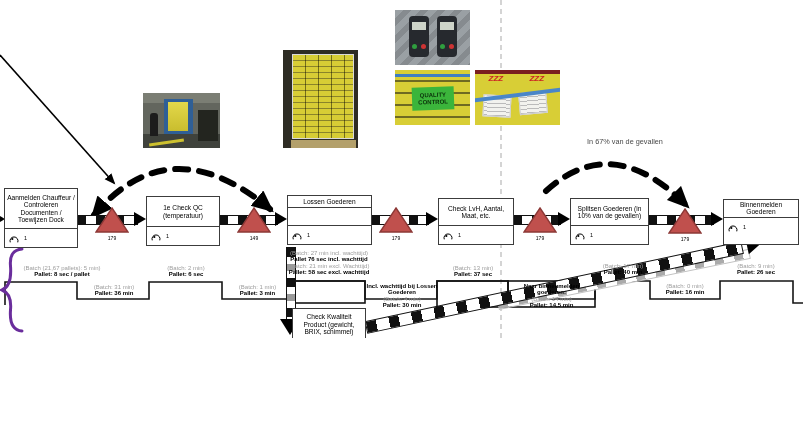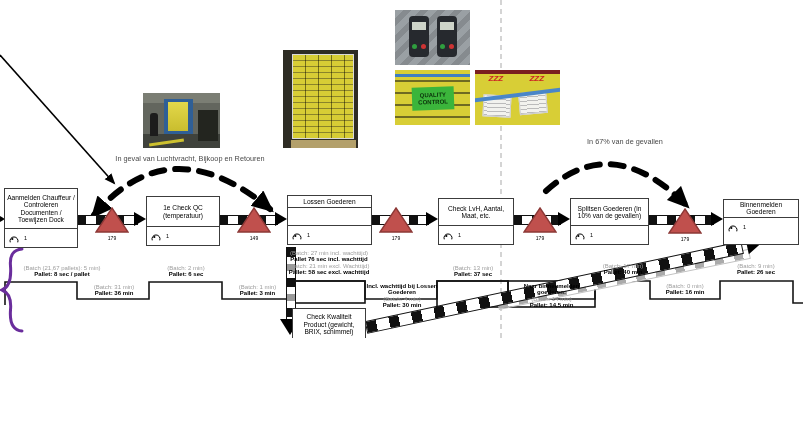--- a/index.html
+++ b/index.html
@@ -273,21 +273,20 @@
       </svg>
     <div class="trival">179</div>
   </div>
   <div class="tri" style="left:668px;top:208px;width:34px;">
     <svg width="34" height="26" viewBox="0 0 34 26">
         <polygon points="17,1 33,25 1,25" fill="#c0504d" stroke="#8c3836" stroke-width="1.4"></polygon>
       </svg>
     <div class="trival">179</div>
   </div>
 
-  <div class="note" style="left:100px;top:154px;width:180px;">In geval van Luchtvracht, Bijkoop en Retouren</div>
   <div class="note" style="left:580px;top:137px;width:90px;">In 67% van de gevallen</div>
 
   <div class="lab" style="left:2px;top:265px;width:120px;">
     <div class="g">(Batch (21,67 pallets): 5 min)</div>
     <div class="b">Pallet: 8 sec / pallet</div>
   </div>
   <div class="lab" style="left:79px;top:284px;width:70px;">
     <div class="g">(Batch: 31 min)</div>
     <div class="b">Pallet: 36 min</div>
   </div>

